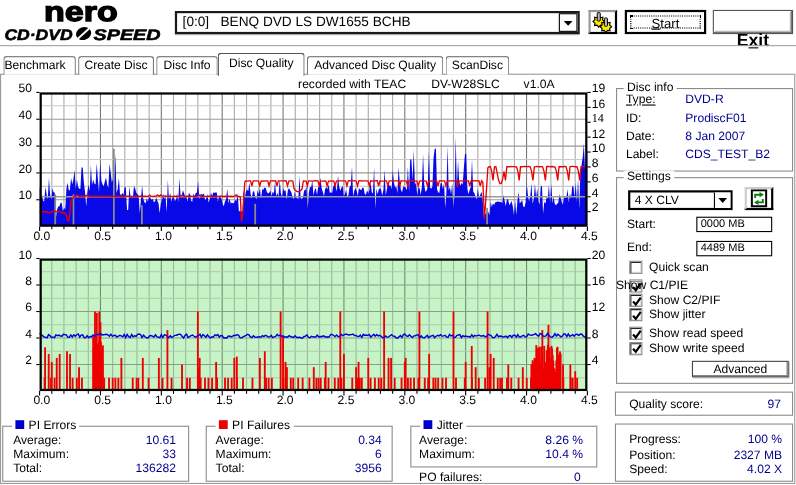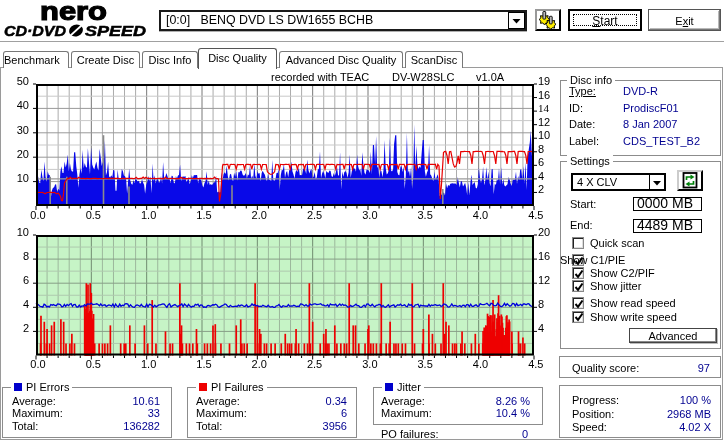--- a/index.html
+++ b/index.html
@@ -4,21 +4,21 @@
 body { width:724px; height:441px; background:#fff; font-family:"Liberation Sans",sans-serif; }
 #root { position:relative; width:724px; height:441px; overflow:hidden; background:#fff; }
 .t { position:absolute; font-size:11px; line-height:13px; color:#000; white-space:nowrap; }
 .nav { color:#000090; }
 .gb { position:absolute; border:1px solid #8c8c8c; background:#fff; }
 .gt { position:absolute; background:#fff; padding:0 3px; font-size:11px; line-height:13px; white-space:nowrap; }
 .ck { position:absolute; width:12px; height:12px; background:#fff; border:1px solid #888;
       box-shadow: inset 1px 1px 0 #222, inset -1px -1px 0 #ddd; }
 .ck svg { display:block; margin:0.5px 0 0 0.5px; }
 .btn { position:absolute; background:#fff; text-align:center; font-size:11px; color:#000; }
-.ed { position:absolute; background:#fff; border:1.5px solid #000; font-size:14px; color:#000; padding-left:3px; }
+.ed { position:absolute; background:#fff; border:1.5px solid #000; font-size:10px; color:#000; padding-left:3px; }
 </style></head><body>
 <div id="root">
 
 <svg style="position:absolute;left:40px;top:-2px;" width="70" height="23" viewBox="0 0 70 22">
  <text x="0" y="21" font-family="Liberation Sans" font-size="25" font-weight="bold" stroke="#000" stroke-width="1.2" textLength="67" lengthAdjust="spacingAndGlyphs">nero</text>
 </svg>
 <svg style="position:absolute;left:4px;top:24px;" width="143" height="14" viewBox="0 0 143 14">
  <text x="0" y="12" font-family="Liberation Sans" font-size="14" font-weight="bold" font-style="italic" stroke="#000" stroke-width="0.5" textLength="62" lengthAdjust="spacingAndGlyphs">CD·DVD</text>
  <ellipse cx="72" cy="6.5" rx="7" ry="5.8" fill="#000" transform="rotate(-20 72 6.5)"></ellipse>
  <path d="M66.5,11.5 L77.5,1.5" stroke="#fff" stroke-width="1.7"></path>
@@ -45,21 +45,21 @@
   <use href="#gr" x="0" y="0" transform="translate(7.3,8.5)"></use>
   <use href="#gr" x="0" y="0" transform="translate(13.8,13.3)"></use>
  </svg>
 </div>
 
 <div class="btn" style="left:568px;top:9px;width:74px;height:22px;border:2px solid #000;">
  <div style="position:absolute;left:3px;top:3px;right:3px;bottom:3px;border:1px dotted #000;"></div>
  <div style="margin-top:3px;font-size:12px;"><span style="text-decoration:underline">S</span>tart</div>
 </div>
 <div class="btn" style="left:648px;top:9px;width:73px;height:22px;border:1px solid #555;box-shadow:inset -1px -1px 0 #777, inset 1px 1px 0 #fff, inset -2px -2px 0 #b8b8b8;">
- <div style="margin-top:5px;font-size:11px;">E<span style="text-decoration:underline">x</span>it</div>
+ <div style="margin-top:19px;font-size:16px;font-weight:bold;">E<span style="text-decoration:underline">x</span>it</div>
 </div>
 
 <div style="position:absolute;left:0;top:41px;width:724px;height:1px;background:#a0a0a0;"></div>
 
 <div style="position:absolute;left:0px;top:67px;width:723px;height:373px;border:1px solid #9a9a9a;background:#fff;"></div>
 
 <div class="t" style="left:3px;top:51px;width:66px;height:17px;border:1px solid #777;border-bottom:none;border-radius:3px 3px 0 0;line-height:16px;background:#fff;">Benchmark</div>
 <div class="t" style="left:71px;top:51px;width:69px;height:17px;border:1px solid #777;border-bottom:none;border-radius:3px 3px 0 0;text-align:center;line-height:16px;background:#fff;">Create Disc</div>
 <div class="t" style="left:142px;top:51px;width:56px;height:17px;border:1px solid #777;border-bottom:none;border-radius:3px 3px 0 0;text-align:center;line-height:16px;background:#fff;">Disc Info</div>
 <div class="t" style="left:198px;top:48px;width:79px;height:21px;border:1px solid #555;border-bottom:none;border-radius:3px 3px 0 0;text-align:center;line-height:18px;background:#fff;z-index:3;">Disc Quality</div>
@@ -680,15 +680,15 @@
 
 <div class="gb" style="left:559px;top:355.5px;width:162px;height:22px;"></div>
 <div class="t" style="left:572px;top:361.5px;">Quality score:</div>
 <div class="t nav" style="left:610px;top:361.5px;width:100px;text-align:right;">97</div>
 
 <div class="gb" style="left:559px;top:385px;width:162px;height:52.5px;"></div>
 <div class="t" style="left:572px;top:393.5px;">Progress:</div>
 <div class="t" style="left:572px;top:408px;">Position:</div>
 <div class="t" style="left:572px;top:421px;">Speed:</div>
 <div class="t nav" style="left:611px;top:393.5px;width:100px;text-align:right;">100 %</div>
-<div class="t nav" style="left:611px;top:408px;width:100px;text-align:right;">2968 MB</div>
+<div class="t nav" style="left:611px;top:408px;width:100px;text-align:right;">2327 MB</div>
 <div class="t nav" style="left:611px;top:421px;width:100px;text-align:right;">4.02 X</div>
 
 </div>
 </body></html>

